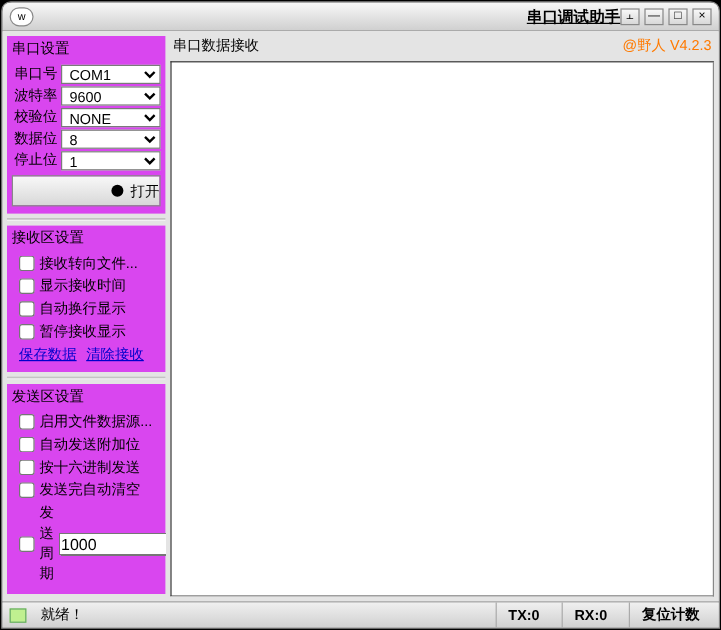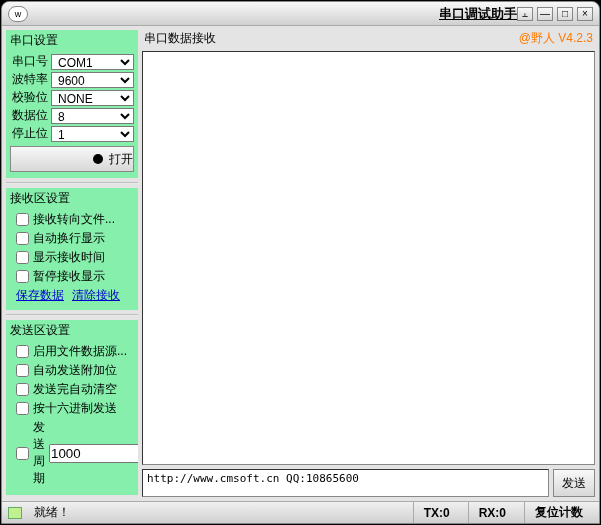--- a/index.html
+++ b/index.html
@@ -63,21 +63,21 @@
   overflow: hidden;
 }
 .left {
   width: 132px;
   display: flex;
   flex-direction: column;
   gap: 2px;
   overflow-y: auto;
 }
 .group {
-  background: #86efac;
+  background: #d946ef;
   padding: 2px 4px 6px 4px;
 }
 .group-title {
   font-size: 12px;
   margin-bottom: 4px;
   color: #000;
 }
 .row {
   display: flex;
   align-items: center;
@@ -250,25 +250,25 @@
       <div class="divider"></div>
 
       <div class="group">
         <div class="group-title">接收区设置</div>
         <div class="chk-row">
             <input type="checkbox" style="">
             <span>接收转向文件...</span>
           </div>
         <div class="chk-row">
             <input type="checkbox" style="">
+            <span>显示接收时间</span>
+          </div>
+        <div class="chk-row">
+            <input type="checkbox" style="">
             <span>自动换行显示</span>
-          </div>
-        <div class="chk-row">
-            <input type="checkbox" style="">
-            <span>显示接收时间</span>
           </div>
         <div class="chk-row">
             <input type="checkbox" style="">
             <span>暂停接收显示</span>
           </div>
         <div class="link-row">
           <a>保存数据</a>
           <a>清除接收</a>
         </div>
       </div>
@@ -280,46 +280,42 @@
         <div class="chk-row">
             <input type="checkbox" style="">
             <span>启用文件数据源...</span>
           </div>
         <div class="chk-row">
             <input type="checkbox" style="">
             <span>自动发送附加位</span>
           </div>
         <div class="chk-row">
             <input type="checkbox" style="">
+            <span>按十六进制发送</span>
+          </div>
+        <div class="chk-row">
+            <input type="checkbox" style="">
             <span>发送完自动清空</span>
-          </div>
-        <div class="chk-row">
-            <input type="checkbox" style="">
-            <span>按十六进制发送</span>
           </div>
         <div class="chk-row">
           <input type="checkbox" style="">
           <span>发送周期</span>
           <input class="num" value="1000" style="">
 
         </div>
 
       </div>
     </div>
 
     <div class="right">
       <div class="rx-header">
         <span>串口数据接收</span>
         <span class="brand">@野人 V4.2.3</span>
       </div>
       <div class="rx-area"></div>
-      <div class="tx-row">
-        <textarea class="tx-input" style="">http://www.cmsoft.cn QQ:10865600</textarea>
-        <button class="send-btn">发送</button>
-      </div>
     </div>
   </div>
 
   <div class="statusbar">
     <span class="ready-icon"></span>
     <span>就绪！</span>
     <span class="grow"></span>
     <span class="seg">TX:0</span>
     <span class="seg">RX:0</span>
     <span class="seg">复位计数</span>

